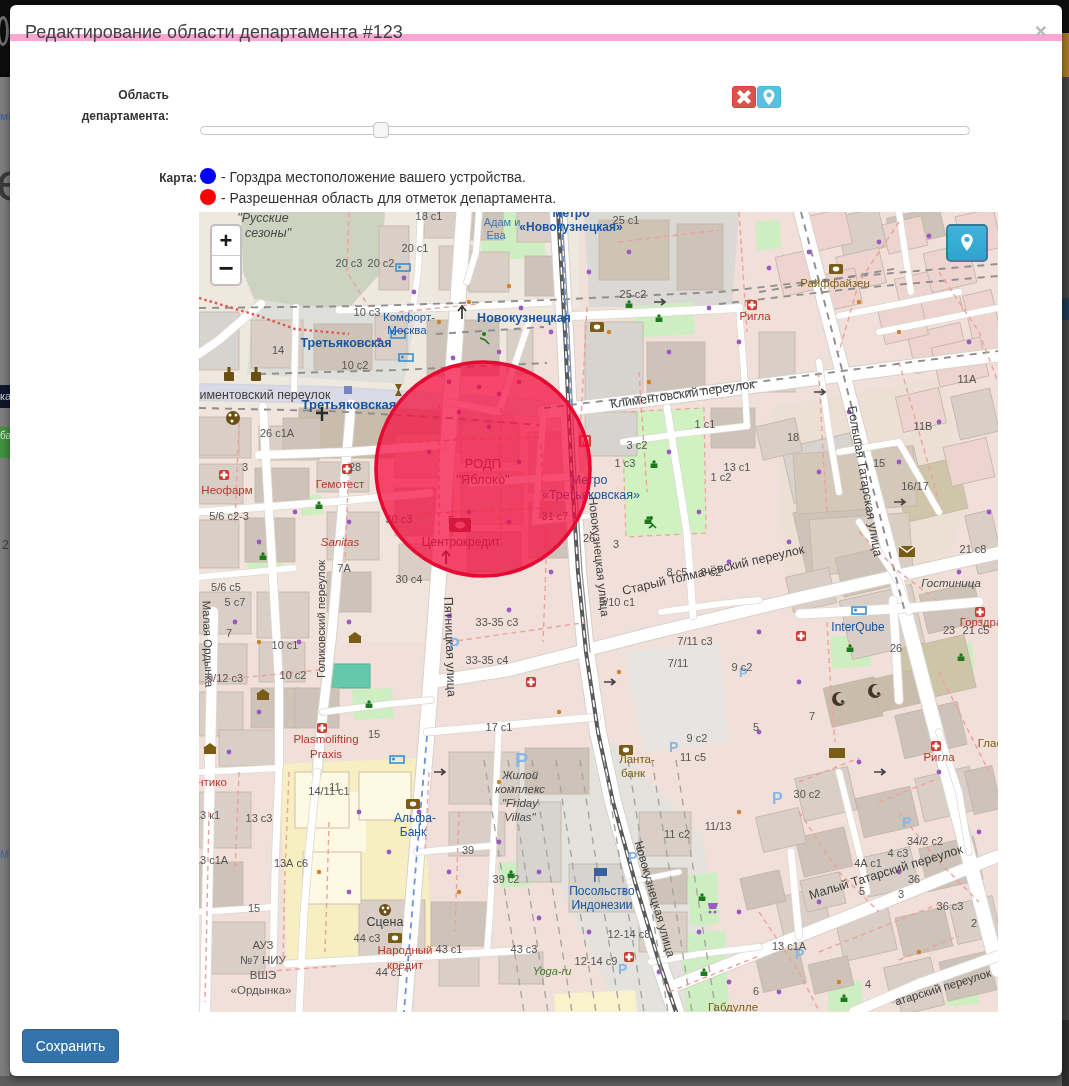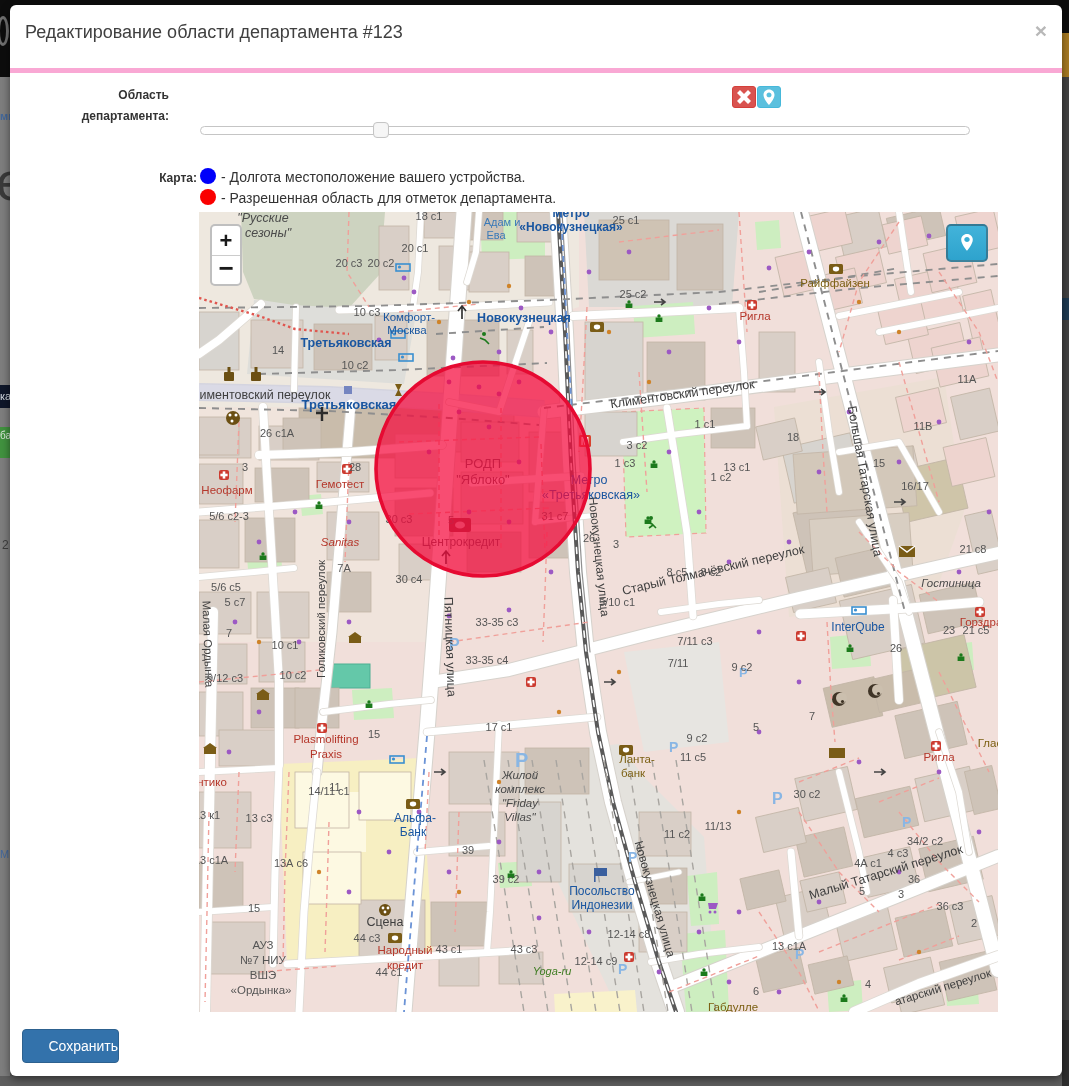--- a/index.html
+++ b/index.html
@@ -1,36 +1,36 @@
 <!DOCTYPE html>
 <html><head>
 <meta charset="utf-8">
 <style>
   * { margin:0; padding:0; box-sizing:border-box; }
   html,body { width:1069px; height:1086px; overflow:hidden; background:#585858; font-family:"Liberation Sans", sans-serif; }
   .topbar { position:absolute; left:0; top:0; width:1069px; height:77px; background:#0d0d0d; }
   .frag { position:absolute; }
   .modal { position:absolute; left:10px; top:5px; width:1052px; height:1071px; background:#ffffff; border-radius:6px; box-shadow:0 3px 9px rgba(0,0,0,.5); }
-  .mhead { position:absolute; left:0; top:0; width:100%; height:68px; border-bottom:5px solid #f9a8d4; }
+  .mhead { position:absolute; left:0; top:0; width:100%; height:36px; border-bottom:7px solid #f9a8d4; }
   .mtitle { position:absolute; left:15px; top:17px; font-size:18px; color:#404040; }
   .mclose { position:absolute; right:15px; top:14px; font-size:21px; font-weight:bold; color:#b8b8b8; }
   .lab { position:absolute; font-weight:bold; font-size:12px; color:#333; text-align:right; }
   .val { position:absolute; font-size:14px; color:#333; }
   .btnxs { position:absolute; width:24px; height:22px; border-radius:3px; }
   .btn-danger { background:#d9534f; border:1px solid #d43f3a; }
   .btn-info { background:#5bc0de; border:1px solid #46b8da; }
   .slider { position:absolute; left:190px; top:121px; width:770px; height:9px; background:#fff; border:1px solid #c5c5c5; border-radius:5px; }
   .shandle { position:absolute; left:172px; top:-5px; width:16px; height:16px; background:#f6f6f6; border:1px solid #c5c5c5; border-radius:4px; box-shadow:inset 0 0 2px #eee; }
   .dot { position:absolute; width:16px; height:16px; border-radius:50%; }
   .mapwrap { position:absolute; left:189px; top:207px; width:799px; height:800px; overflow:hidden; background:#f2ded9; }
   .zoomctl { position:absolute; left:11px; top:12px; width:32px; height:62px; background:#fff; border:2px solid rgba(0,0,0,0.25); border-radius:5px; }
   .zoomctl .zline { position:absolute; left:0; top:29px; width:28px; height:1px; background:#ccc; }
   .zbtn { position:absolute; left:0; width:28px; height:29px; text-align:center; font-weight:bold; color:#1a1a1a; }
   .pinbtn { position:absolute; left:747px; top:12px; width:42px; height:38px; border-radius:5px; background:linear-gradient(#42b3da,#2ea3cd); border:2px solid rgba(60,70,80,0.45); }
-  .savebtn { position:absolute; left:12px; top:1024px; width:97px; height:34px; background:#3372ab; border:1px solid #2d618f; border-radius:4px; color:#fff; font-size:14px; text-align:right; line-height:32px; }
+  .savebtn { position:absolute; left:12px; top:1024px; width:97px; height:34px; background:#3372ab; border:1px solid #2d618f; border-radius:4px; color:#fff; font-size:14px; text-align:center; line-height:32px; }
 </style>
 </head>
 <body>
 <div class="topbar"></div>
 
 <div class="frag" style="left:0;top:77px;width:10px;height:999px;background:#7e7e7e;"></div>
 <div class="frag" style="left:1062px;top:55px;width:7px;height:22px;background:#111;"></div>
 <div class="frag" style="left:1062px;top:77px;width:7px;height:943px;background:#434343;"></div>
 <div class="frag" style="left:0;top:1076px;width:1069px;height:10px;background:#5e5e5e;"></div>
 <div class="frag" style="left:1062px;top:33px;width:7px;height:44px;background:#a87b22;"></div>
@@ -54,21 +54,21 @@
         <path d="M7 4 L11 8 L15 4 L18 7 L14 11 L18 15 L15 18 L11 14 L7 18 L4 15 L8 11 L4 7 Z" fill="#fff" transform="translate(0,-1)"></path>
       </svg></div>
   <div class="btnxs btn-info" style="left:747px;top:81px;"><svg width="22" height="20" viewBox="0 0 22 20">
         <path d="M11 2.5 C7.9 2.5 5.5 4.9 5.5 7.9 C5.5 12 11 18 11 18 C11 18 16.5 12 16.5 7.9 C16.5 4.9 14.1 2.5 11 2.5 Z M11 10.3 C9.6 10.3 8.5 9.2 8.5 7.9 C8.5 6.6 9.6 5.5 11 5.5 C12.4 5.5 13.5 6.6 13.5 7.9 C13.5 9.2 12.4 10.3 11 10.3 Z" fill="#fff"></path>
       </svg></div>
   <div class="slider">
       <div class="shandle"></div>
     </div>
   <div class="lab" style="left:0;top:166px;width:159px;margin-left:28px;">Карта:</div>
   <div class="dot" style="left:190px;top:163px;background:#0000fa;"></div>
-  <div class="val" style="left:211px;top:164px;">- Долгота местоположение вашего устройства.</div>
+  <div class="val" style="left:211px;top:164px;">- Горздра местоположение вашего устройства.</div>
   <div class="dot" style="left:190px;top:184px;background:#fa0000;"></div>
   <div class="val" style="left:211px;top:185px;">- Разрешенная область для отметок департамента.</div>
 
   <div class="mapwrap">
     <svg width="799" height="800" viewBox="0 0 799 800" style="position:absolute;left:0;top:0">
 <rect width="799" height="800" fill="#f1dfda"></rect>
 <polygon points="0,0 380,0 380,95 330,110 300,200 240,205 150,195 0,195" fill="#eee8df"></polygon>
 <polygon points="0,195 150,195 240,205 250,260 245,430 0,430" fill="#f0e4dc"></polygon>
 <polygon points="385,0 540,0 533,95 390,95" fill="#dbd9d5"></polygon>
 <polygon points="575,195 745,165 765,300 735,385 590,405" fill="#ecdfd4"></polygon>

